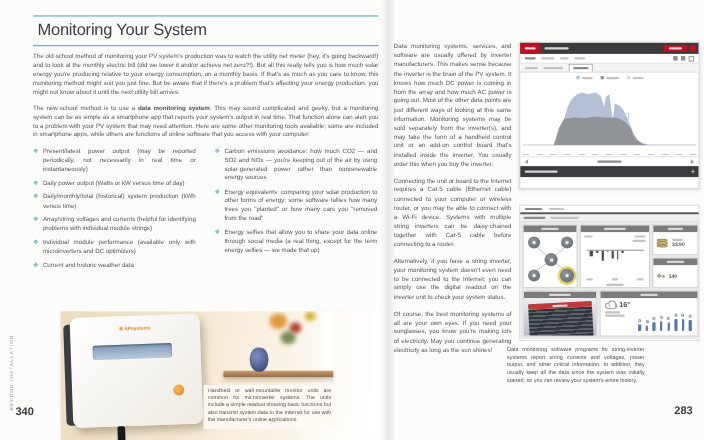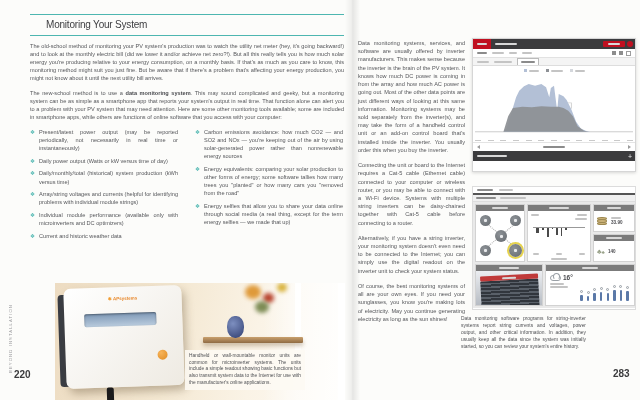--- a/index.html
+++ b/index.html
@@ -9,21 +9,21 @@
   .gutter{position:absolute;left:345px;top:0;width:15px;height:400px;
           background:linear-gradient(90deg,rgba(0,0,0,0) 0%,rgba(0,0,0,0.05) 42%,rgba(0,0,0,0.09) 52%,rgba(0,0,0,0) 100%);}
   
   .side-label{position:absolute;left:8px;top:304px;writing-mode:vertical-rl;transform:rotate(180deg);
               font-size:4.2px;letter-spacing:1.1px;color:#96969a;}
   .folio{position:absolute;font-size:10px;font-weight:bold;color:#3c3c3e;}
   .folio-left{left:14px;top:369px;}
   .folio-right{left:613px;top:368px;}
   .content-left{position:absolute;left:30px;top:14px;width:314px;}
   .rule{border-top:1px solid #4db6b0;width:100%;}
-  h1.title{margin:4px 0 5px 16px;font-size:10px;font-weight:400;color:#3e3e41;letter-spacing:-0.2px;}
+  h1.title{margin:4px 0 5px 4px;font-size:15px;font-weight:400;color:#3e3e41;letter-spacing:-0.2px;}
   p.body{margin:6px 0 0 0;font-size:5.6px;line-height:1.45;text-align:justify;color:#55565a;}
   strong{font-weight:bold;color:#4a4b4f;}
   .bullet-cols{display:flex;gap:17px;margin-top:7px;}
   ul.bcol{list-style:none;margin:0;padding:0;width:148px;}
   ul.bcol li{position:relative;padding-left:9px;margin:0 0 4.5px 0;font-size:5.6px;line-height:1.45;text-align:justify;}
   .bmark{position:absolute;left:0;top:0;color:#4db6b0;font-size:5.6px;}
   .bmark::before{content:"❖";}
   
   .photo{position:absolute;left:55px;top:283px;width:290px;height:117px;overflow:hidden;
          background:linear-gradient(100deg,#eddcc2 0%,#f4e8d2 40%,#faf3e6 68%,#fdfaf3 100%);}
@@ -148,21 +148,21 @@
   .fcol{display:flex;flex-direction:column;align-items:center;justify-content:flex-end;gap:2px;height:26px;}
   .ficon{width:3px;height:3px;border-radius:50%;border:0.5px solid #9aa0a6;background:#eef0f2;}
   .fbar{width:2.5px;background:#5b79a8;border-radius:1px;}
 </style>
 </head>
 <body>
 
 <div class="spread">
 
   <div class="side-label">BEYOND INSTALLATION</div>
-  <div class="folio folio-left">220</div>
+  <div class="folio folio-left">340</div>
 
   <div class="content-left">
     <div class="rule"></div>
     <h1 class="title">Monitoring Your System</h1>
     <div class="rule"></div>
 
     <p class="body">The old-school method of monitoring your PV system's production was to watch the utility net meter (hey, it's going backward!) and to look at the monthly electric bill (did we lower it and/or achieve net zero?!). But all this really tells you is how much solar energy you're producing relative to your energy consumption, on a monthly basis. If that's as much as you care to know, this monitoring method might suit you just fine. But be aware that if there's a problem that's affecting your energy production, you might not know about it until the next utility bill arrives.</p>
     <p class="body"><span>The new-school method is to use a </span><strong>data monitoring system</strong><span>. This may sound complicated and geeky, but a monitoring system can be as simple as a smartphone app that reports your system's output in real time. That function alone can alert you to a problem with your PV system that may need attention. Here are some other monitoring tools available; some are included in smartphone apps, while others are functions of online software that you access with your computer:</span></p>
 
     <div class="bullet-cols">

